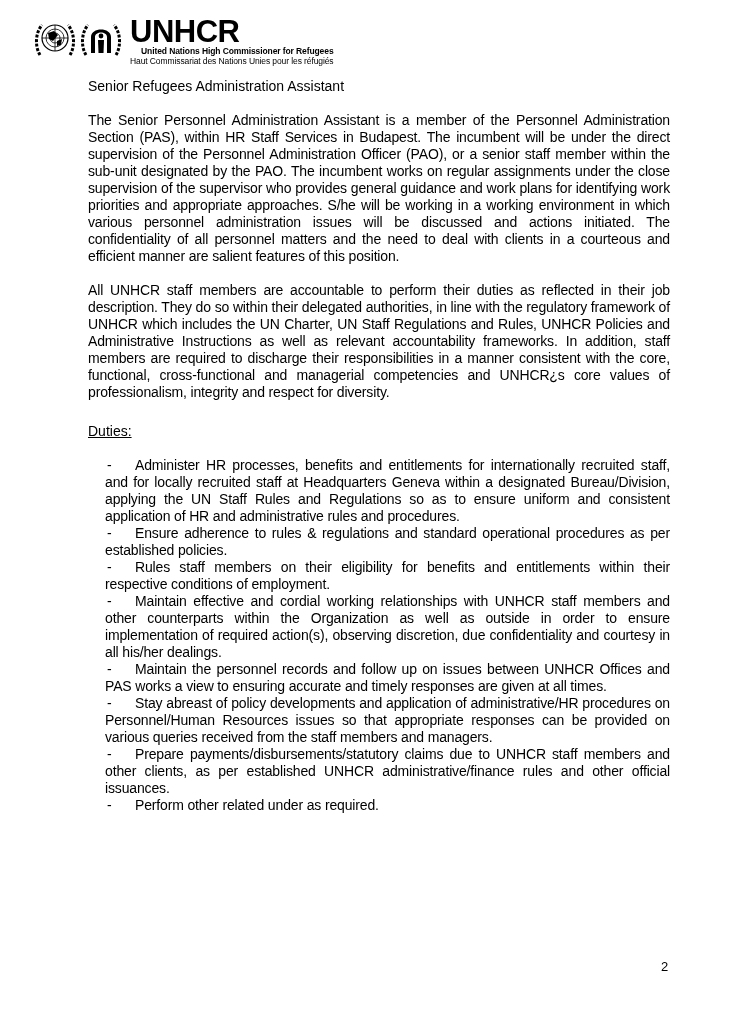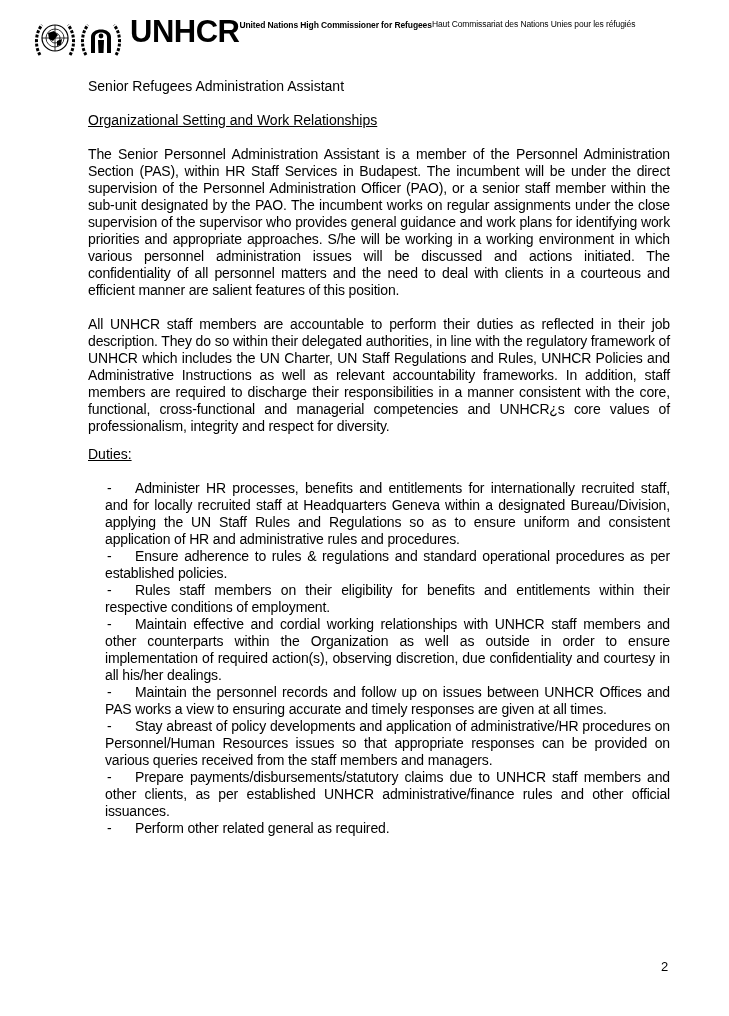--- a/index.html
+++ b/index.html
@@ -24,21 +24,21 @@
       align-items: flex-start;
     }
     .emblem {
       width: 42px;
       height: 40px;
       margin-right: 4px;
     }
     .brand {
       margin-left: 4px;
       display: flex;
-      flex-direction: row;
+      flex-direction: column;
     }
     .brand-name {
       font-weight: bold;
       font-size: 31px;
       line-height: 26px;
       letter-spacing: -0.5px;
       font-family: "Liberation Sans", sans-serif;
     }
     .brand-en {
       font-size: 8.5px;
@@ -71,21 +71,21 @@
       text-decoration: underline;
       font-size: 14px;
       font-weight: normal;
     }
     .para {
       margin: 17px 0 0 0;
       text-align: justify;
       letter-spacing: -0.15px;
     }
     .duties-heading {
-      margin-top: 11px;
+      margin-top: 22px;
       text-decoration: underline;
     }
     .duties-list {
       list-style: none;
       margin: 17px 0 0 0;
       padding: 0 0 0 17px;
     }
     .duty {
       text-align: justify;
       letter-spacing: -0.15px;
@@ -127,29 +127,28 @@
   </svg>
   <div class="brand">
     <span class="brand-name">UNHCR</span>
     <span class="brand-en">United Nations High Commissioner for Refugees</span>
     <span class="brand-fr">Haut Commissariat des Nations Unies pour les réfugiés</span>
   </div>
 </div>
 
 <div class="content">
   <p class="title">Senior Refugees Administration Assistant</p>
-  <p class="section-heading">Organizational Setting and Work Relationships</p>
   <p class="para">The Senior Personnel Administration Assistant is a member of the Personnel Administration Section (PAS), within HR Staff Services in Budapest. The incumbent will be under the direct supervision of the Personnel Administration Officer (PAO), or a senior staff member within the sub-unit designated by the PAO.  The incumbent works on regular assignments under the close supervision of the supervisor who provides general guidance and work plans for identifying work priorities and appropriate approaches. S/he will be working in a working environment in which various personnel administration issues will be discussed and actions initiated. The confidentiality of all personnel matters and the need to deal with clients in a courteous and efficient manner are salient features of this position.</p>
   <p class="para">All UNHCR staff members are accountable to perform their duties as reflected in their job description. They do so within their delegated authorities, in line with the regulatory framework of UNHCR which includes the UN Charter, UN Staff Regulations and Rules, UNHCR Policies and Administrative Instructions as well as relevant accountability frameworks. In addition, staff members are required to discharge their responsibilities in a manner consistent with the core, functional, cross-functional and managerial competencies and UNHCR¿s core values of professionalism, integrity and respect for diversity.</p>
   <p class="section-heading duties-heading">Duties:</p>
   <ul class="duties-list">
     <li class="duty"><span class="dash">-</span><span>Administer HR processes, benefits and entitlements for internationally recruited staff, and for locally recruited staff at Headquarters Geneva within a designated Bureau/Division, applying the UN Staff Rules and Regulations so as to ensure uniform and consistent application of HR and administrative rules and procedures.</span></li>
     <li class="duty"><span class="dash">-</span><span>Ensure adherence to rules &amp; regulations and standard operational procedures as per established policies.</span></li>
     <li class="duty"><span class="dash">-</span><span>Rules staff members on their eligibility for benefits and entitlements within their respective conditions of employment.</span></li>
     <li class="duty"><span class="dash">-</span><span>Maintain effective and cordial working relationships with UNHCR staff members and other counterparts within the Organization as well as outside in order to ensure implementation of required action(s), observing discretion, due confidentiality and courtesy in all his/her dealings.</span></li>
     <li class="duty"><span class="dash">-</span><span>Maintain the personnel records and follow up on issues between UNHCR Offices and PAS works a view to ensuring accurate and timely responses are given at all times.</span></li>
     <li class="duty"><span class="dash">-</span><span>Stay abreast of policy developments and application of administrative/HR procedures on Personnel/Human Resources issues so that appropriate responses can be provided on various queries received from the staff members and managers.</span></li>
     <li class="duty"><span class="dash">-</span><span>Prepare payments/disbursements/statutory claims due to UNHCR staff members and other clients, as per established UNHCR administrative/finance rules and other official issuances.</span></li>
-    <li class="duty"><span class="dash">-</span><span>Perform other related general as required.</span></li>
+    <li class="duty"><span class="dash">-</span><span>Perform other related under as required.</span></li>
   </ul>
 </div>
 
 <div class="page-number">2</div>
 
 </body></html>

